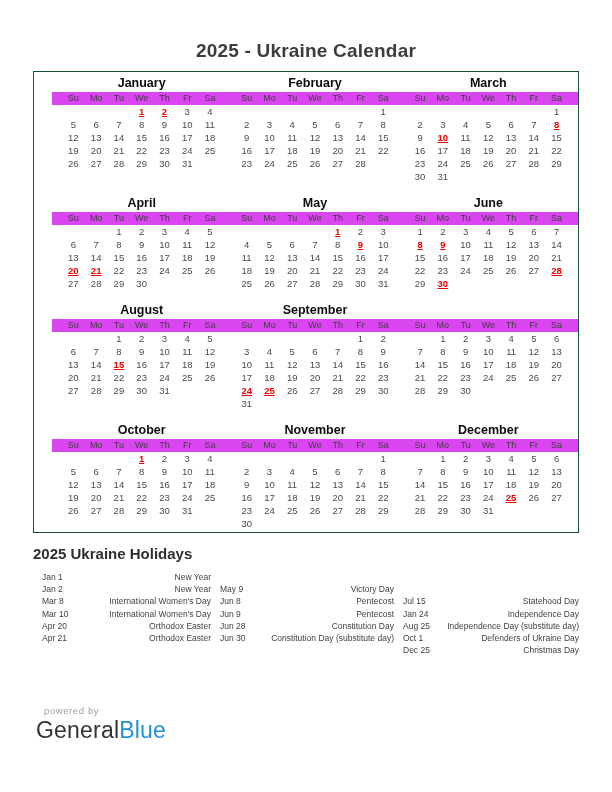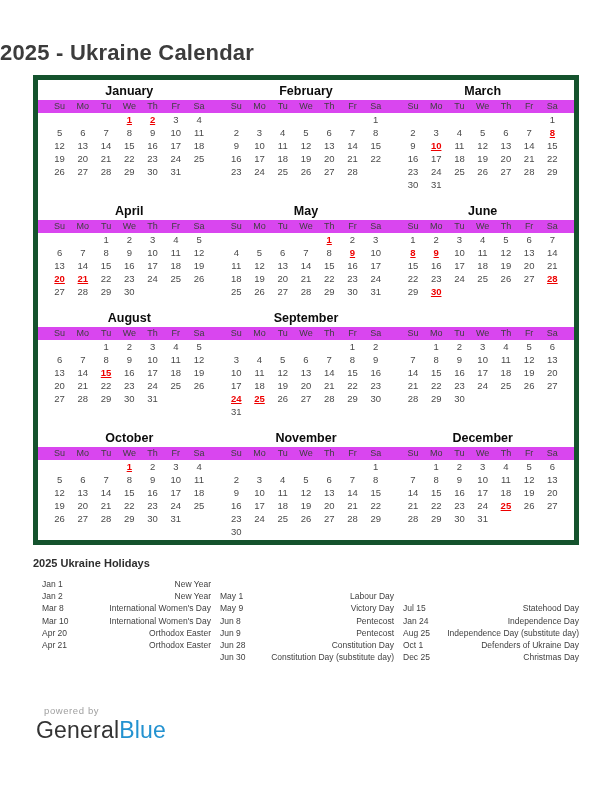--- a/index.html
+++ b/index.html
@@ -5,30 +5,30 @@
   * { margin: 0; padding: 0; box-sizing: border-box; }
   html, body { background: #ffffff; }
   body {
     width: 612px; height: 792px;
     position: relative;
     font-family: "Liberation Sans", "DejaVu Sans", sans-serif;
     overflow: hidden;
   }
   .page-title {
     margin-top: 40px;
-    text-align: left;
-    font-size: 22px;
+    text-align: center;
+    font-size: 19px;
     font-weight: bold;
     color: #3c3c3c;
     letter-spacing: 0.2px;
   }
   .calendar {
     margin: 9px 33px 4px 33px;
-    border: 5px solid #14532d;
-    padding: 3px 0 2px 0;
+    border: 1px solid #14532d;
+    padding: 3px 0 2px 18px;
   }
   .month-row { margin-bottom: 12px; }
   .month-row:last-child { margin-bottom: 0; }
   .titles-line, .band, .grids-line {
     display: grid;
     grid-template-columns: repeat(3, 1fr);
     column-gap: 14px;
     padding: 0 10px;
   }
   .month-title {
@@ -64,21 +64,21 @@
   }
   .date.red {
     color: #ee0000;
     font-weight: bold;
     text-decoration: underline;
   }
   .holidays {
     margin: 12px 33px 0 33px;
   }
   .holidays-heading {
-    font-size: 11px;
+    font-size: 15px;
     font-weight: bold;
     color: #2e2e2e;
     margin-bottom: 9px;
   }
   .holiday-columns { display: flex; }
   .holiday-col { display: flex; flex-direction: column; }
   .holiday-col.c1 { width: 178px; }
   .holiday-col.c2 { width: 183px; }
   .holiday-col.c3 { flex: 1; }
   .holiday-row { display: flex; height: 12.2px; padding-left: 9px; justify-content: space-between; }
@@ -728,24 +728,20 @@
           <span class="hname">Orthodox Easter</span>
         </div>
         <div class="holiday-row">
           <span class="hdate">Apr 21</span>
           <span class="hname">Orthodox Easter</span>
         </div>
       </div>
       <div class="holiday-col c2">
         <div class="holiday-row"></div>
         <div class="holiday-row">
-          <span class="hdate">May 1</span>
-          <span class="hname">Labour Day</span>
-        </div>
-        <div class="holiday-row">
           <span class="hdate">May 9</span>
           <span class="hname">Victory Day</span>
         </div>
         <div class="holiday-row">
           <span class="hdate">Jun 8</span>
           <span class="hname">Pentecost</span>
         </div>
         <div class="holiday-row">
           <span class="hdate">Jun 9</span>
           <span class="hname">Pentecost</span>

